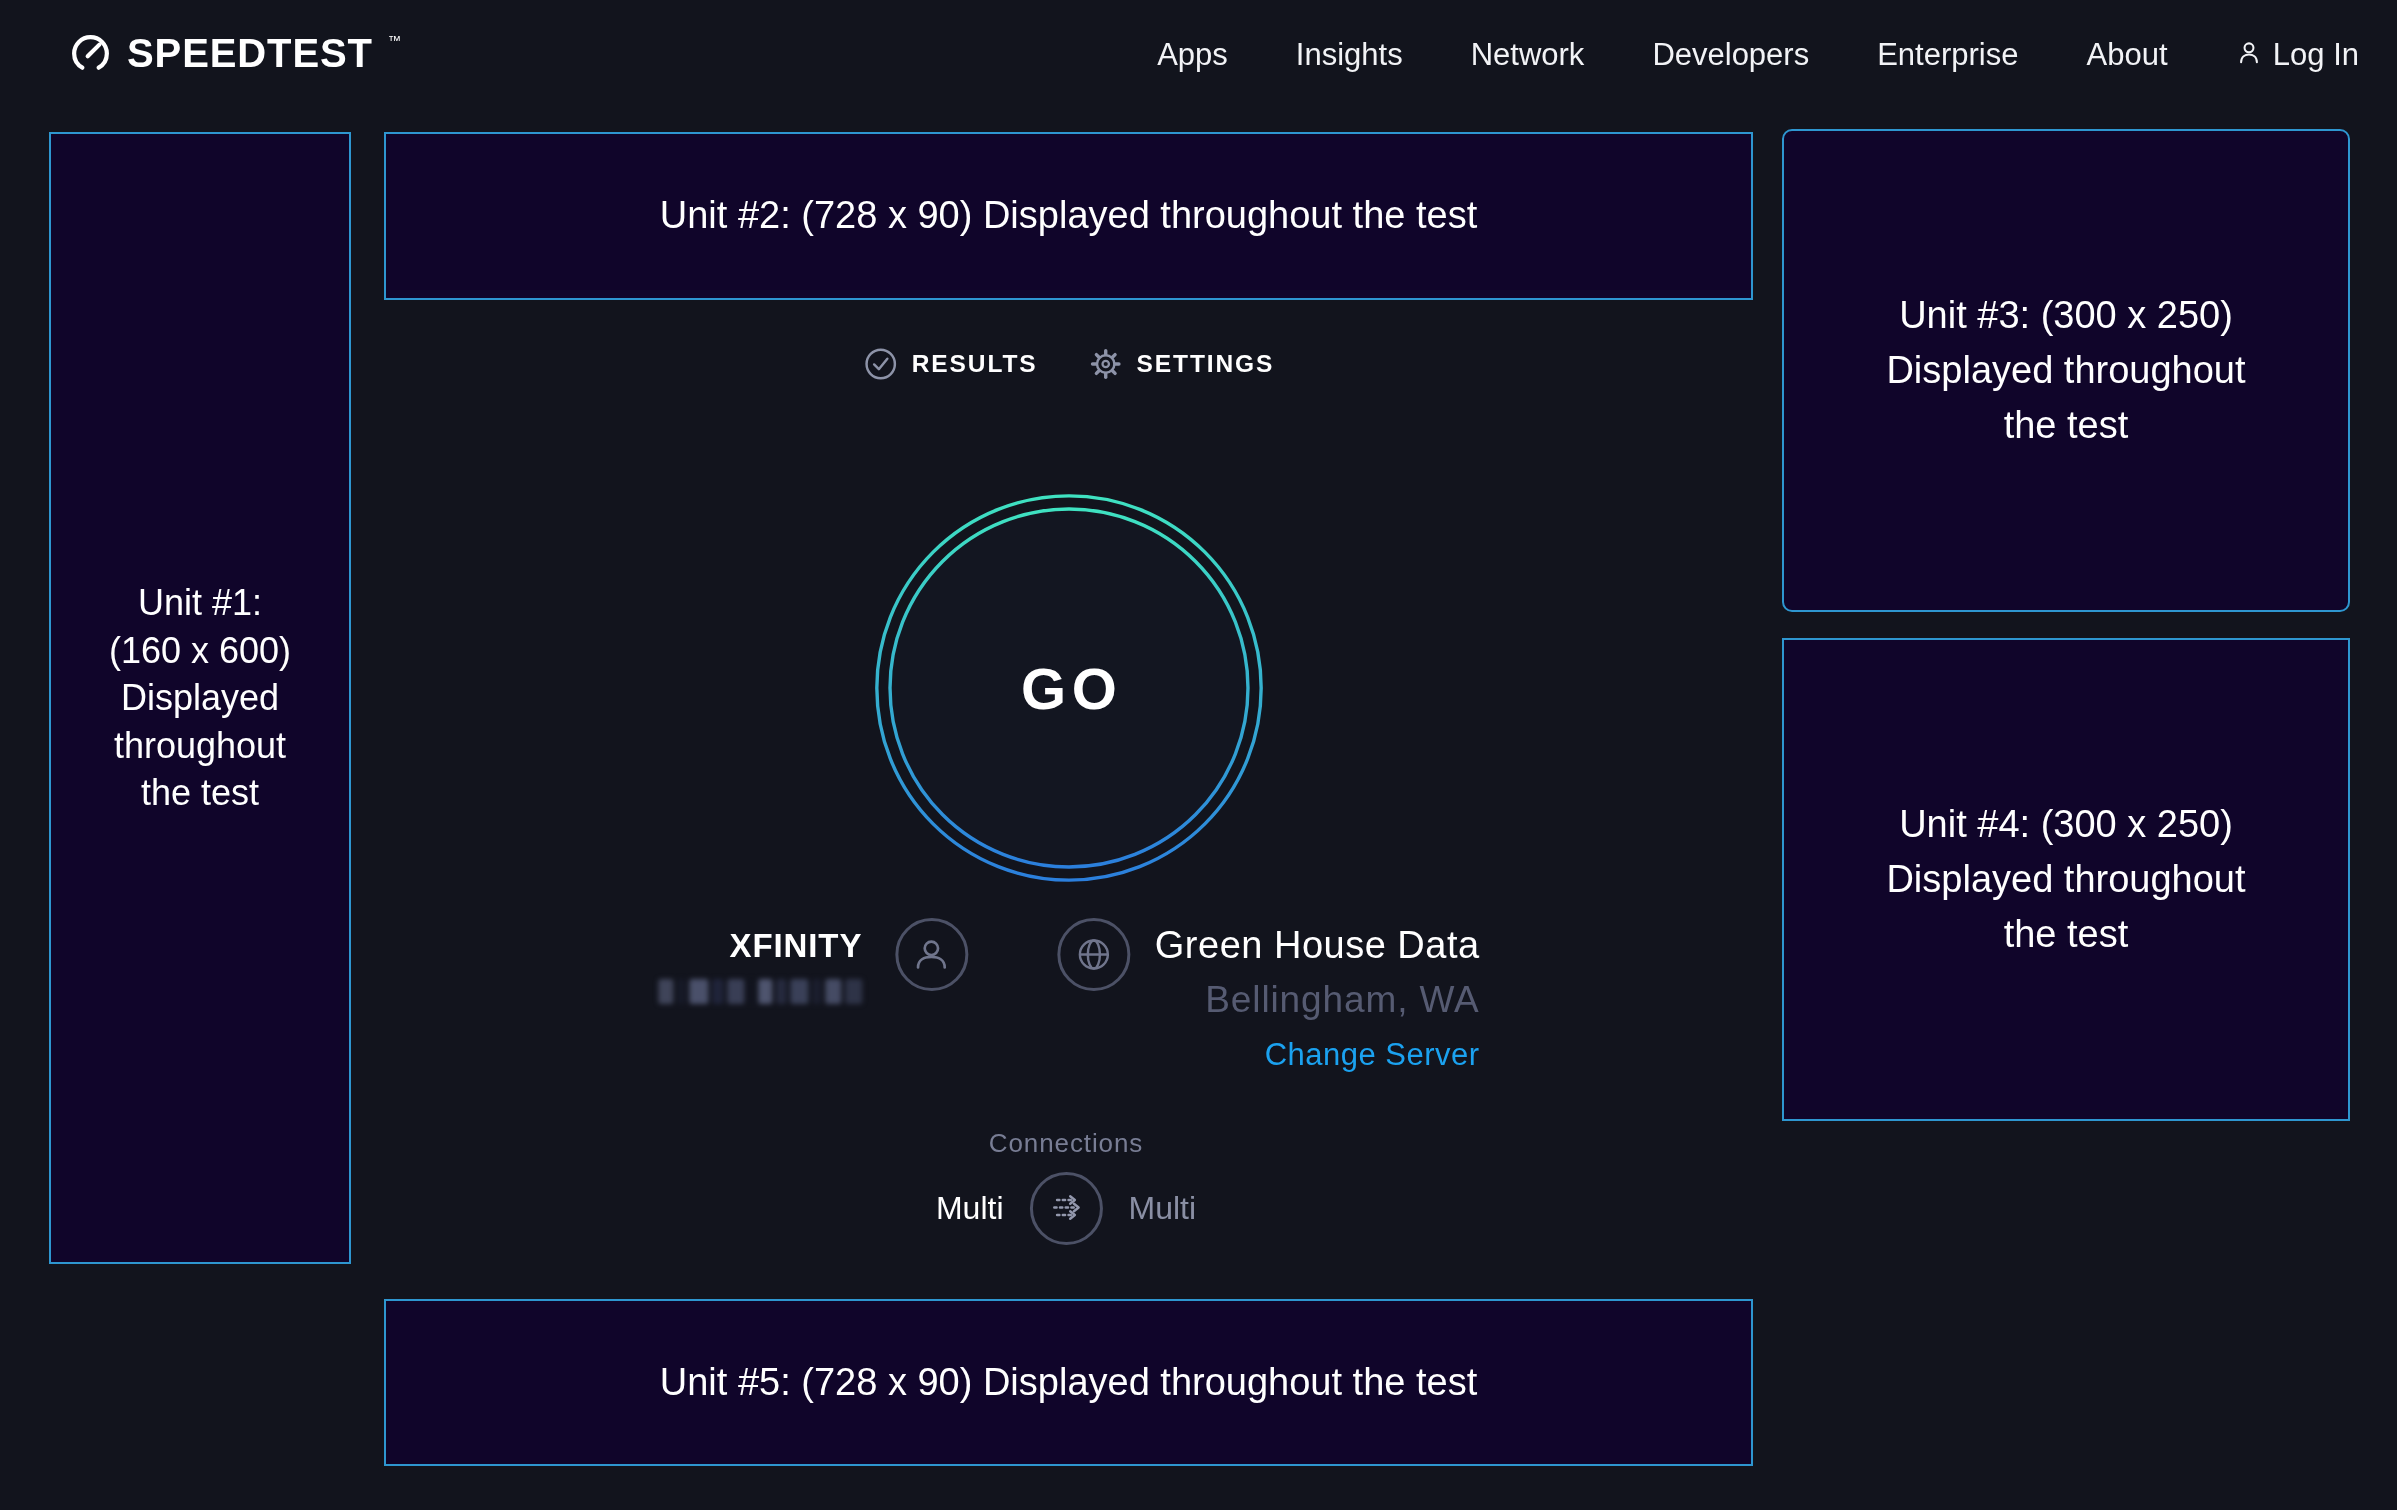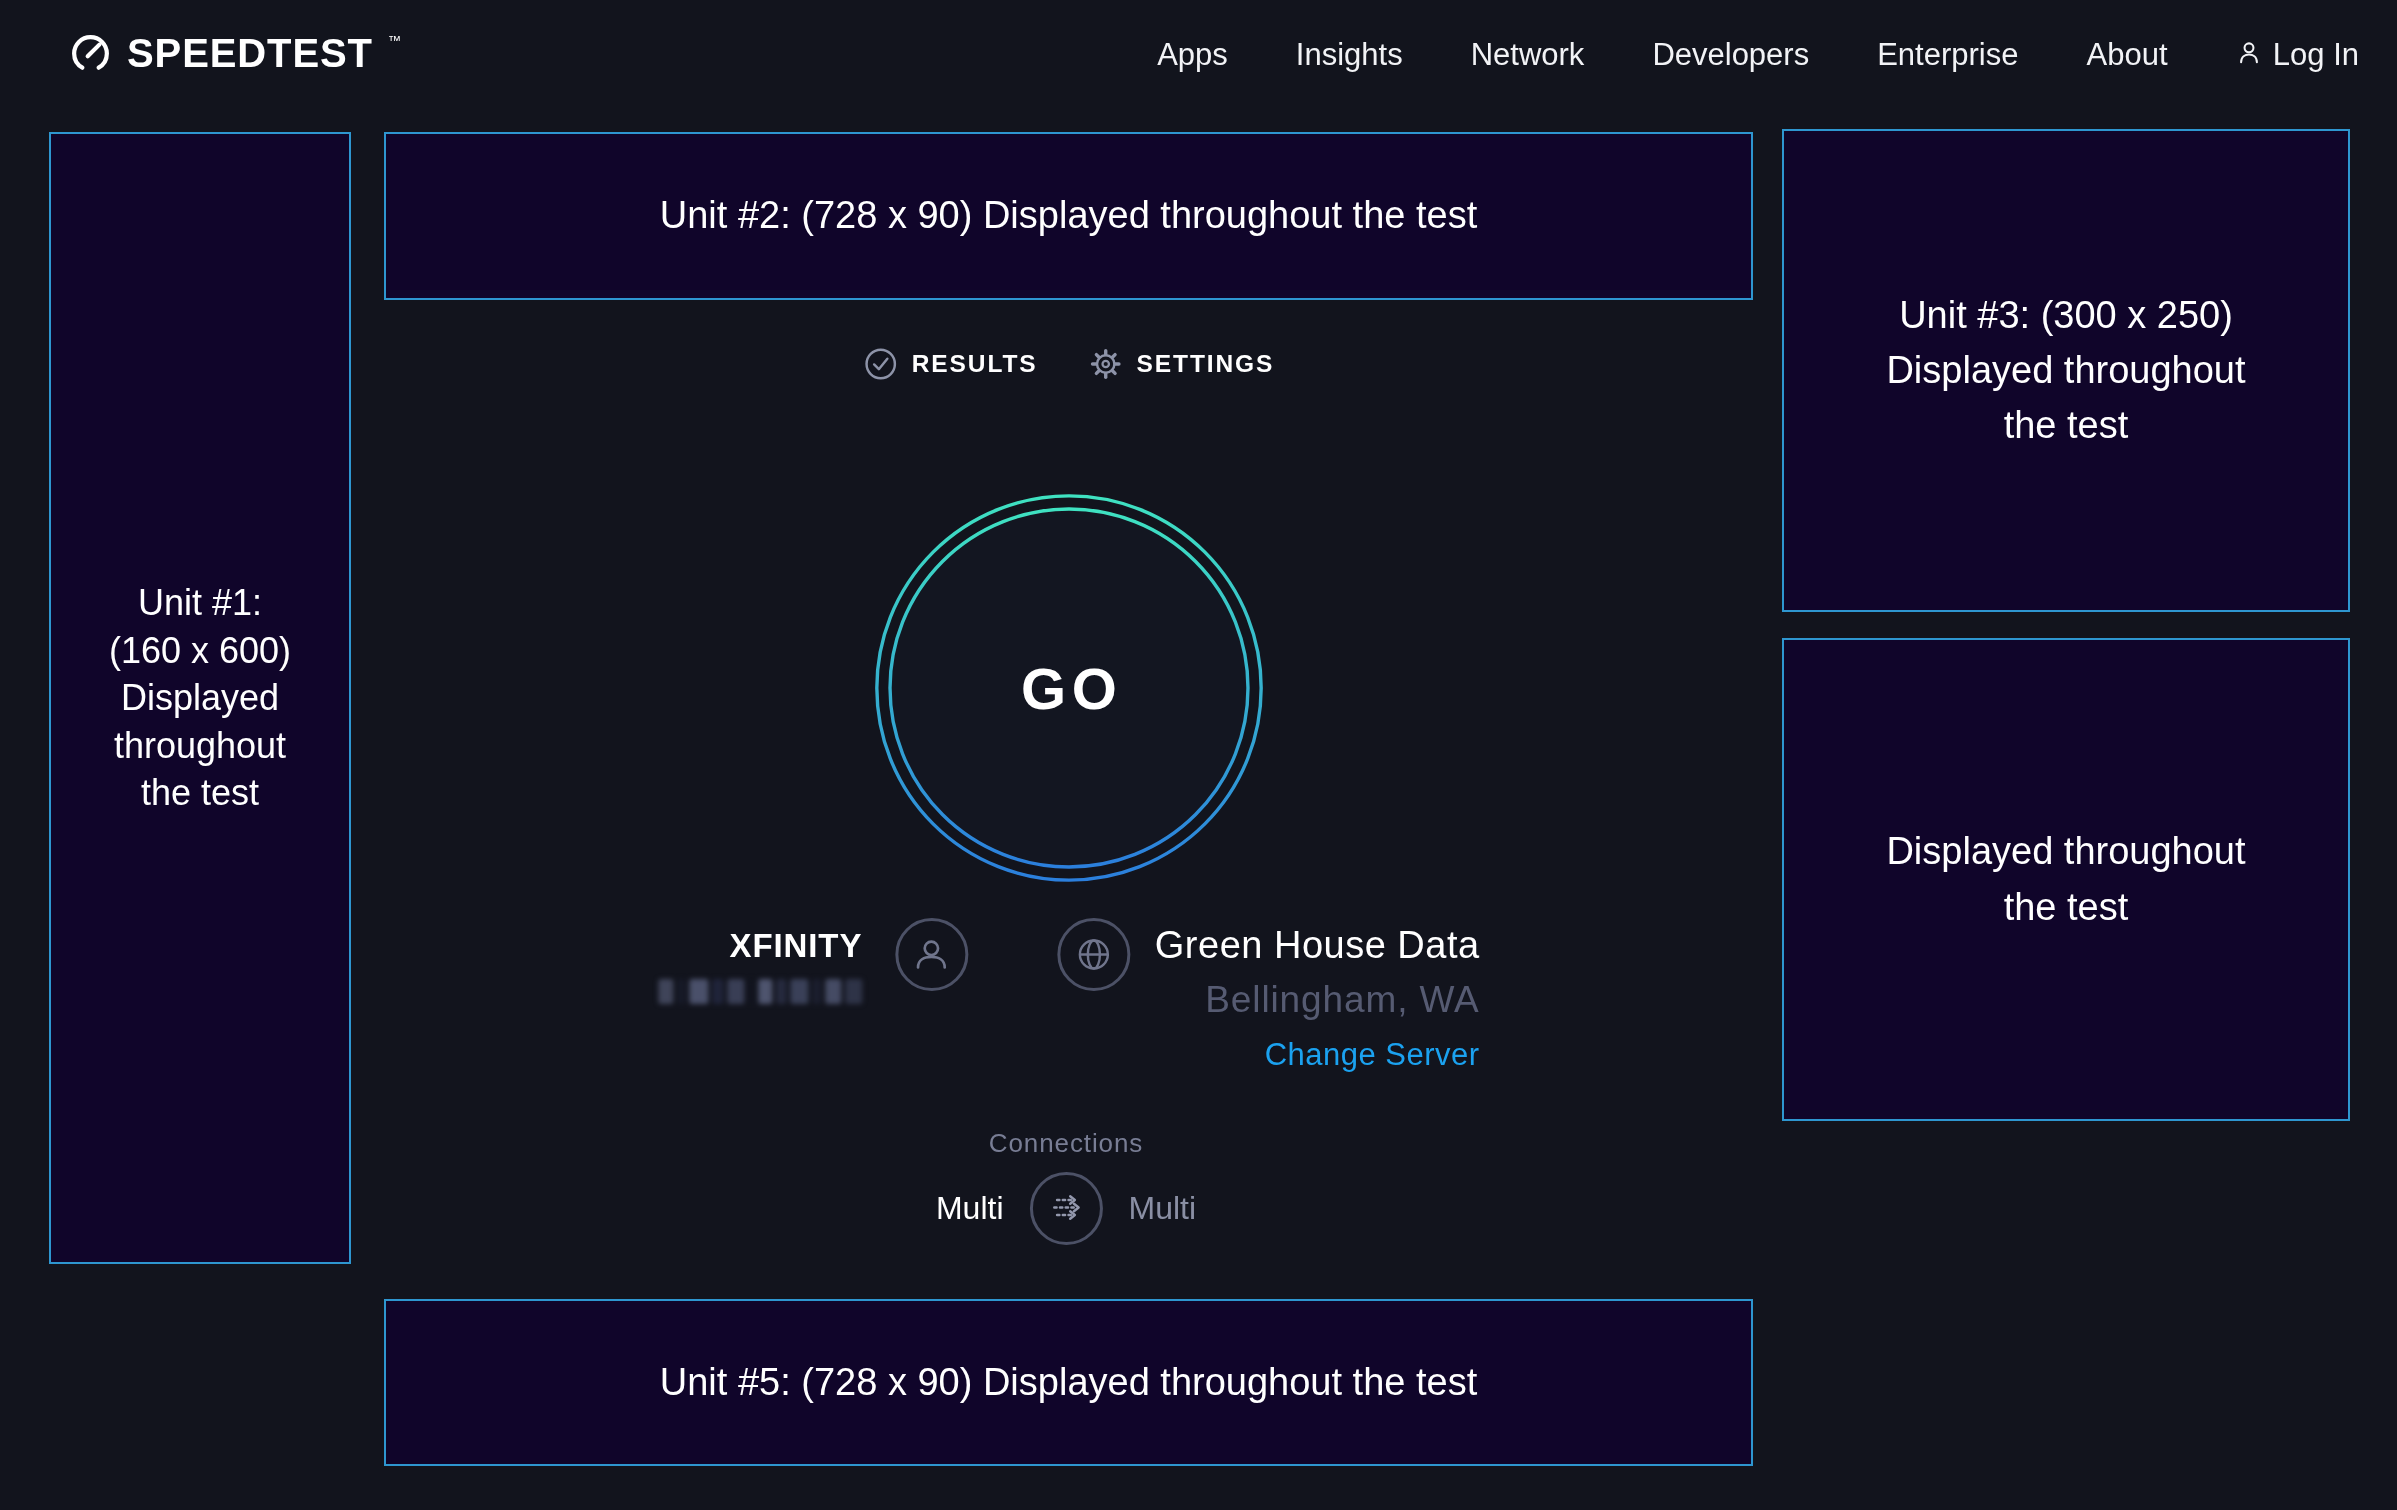--- a/index.html
+++ b/index.html
@@ -26,21 +26,21 @@
   
   .ad {
     position:absolute; background:var(--ad-bg); border:2.8px solid var(--ad-border);
     display:flex; flex-direction:column; align-items:center; justify-content:center;
     text-align:center; color:#fff; cursor:pointer;
   }
   .ad-line { font-size:38px; line-height:1.45; }
   #ad1 { left:49px;  top:132px;  width:302px;  height:1132px; }
   #ad1 .ad-line { font-size:36px; line-height:1.32; }
   #ad2 { left:384px; top:132px;  width:1369px; height:168px; }
-  #ad3 { left:1782px;top:129px;  width:568px;  height:483px; }
+  #ad3 { left:1782px;top:129px;  width:568px;  height:483px;border-radius:10px; }
   #ad4 { left:1782px;top:638px;  width:568px;  height:483px; }
   #ad5 { left:384px; top:1299px; width:1369px; height:167px;text-align:right; }
 
   
   #tabs {
     position:absolute; left:1069px; top:347px; transform:translateX(-50%);
     display:flex; align-items:center; gap:51px;
   }
   .tab { display:flex; align-items:center; gap:14px; cursor:pointer; }
   .tab-label { font-size:24.5px; font-weight:700; letter-spacing:1.9px; color:#fff; }
@@ -154,20 +154,21 @@
   </div>
   <div class="ad" id="ad2">
     <div class="ad-line">Unit #2: (728 x 90) Displayed throughout the test</div>
   </div>
   <div class="ad" id="ad3">
     <div class="ad-line">Unit #3: (300 x 250)</div>
     <div class="ad-line">Displayed throughout</div>
     <div class="ad-line">the test</div>
   </div>
   <div class="ad" id="ad4">
+    <div class="ad-line">Unit #4: (300 x 250)</div>
     <div class="ad-line">Displayed throughout</div>
     <div class="ad-line">the test</div>
   </div>
   <div class="ad" id="ad5">
     <div class="ad-line">Unit #5: (728 x 90) Displayed throughout the test</div>
   </div>
 
   <div id="tabs">
     <div class="tab">
       <span>

